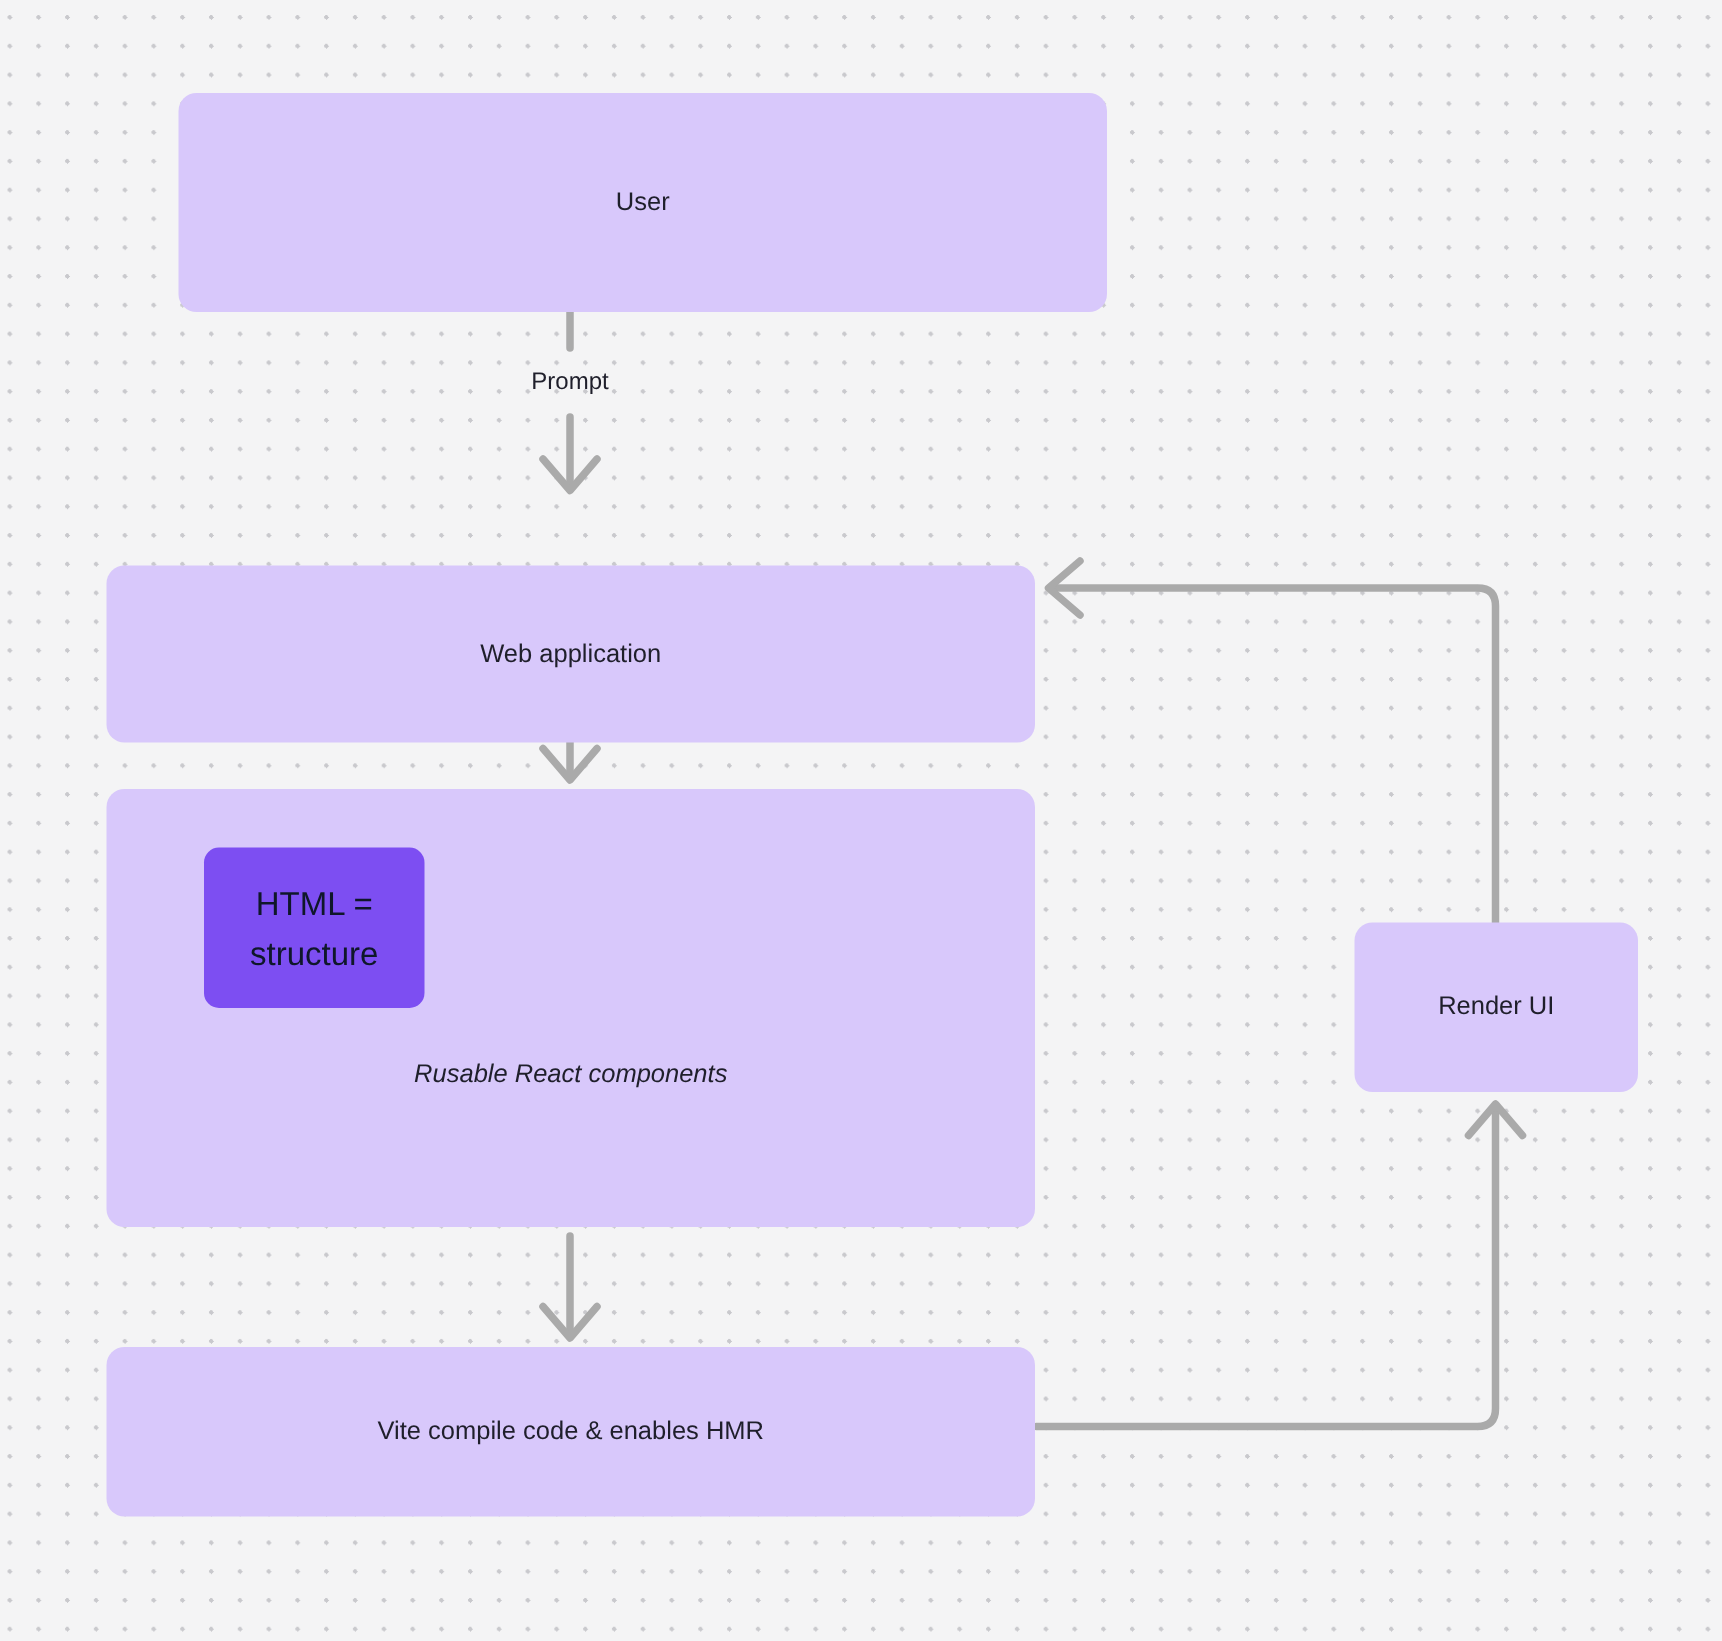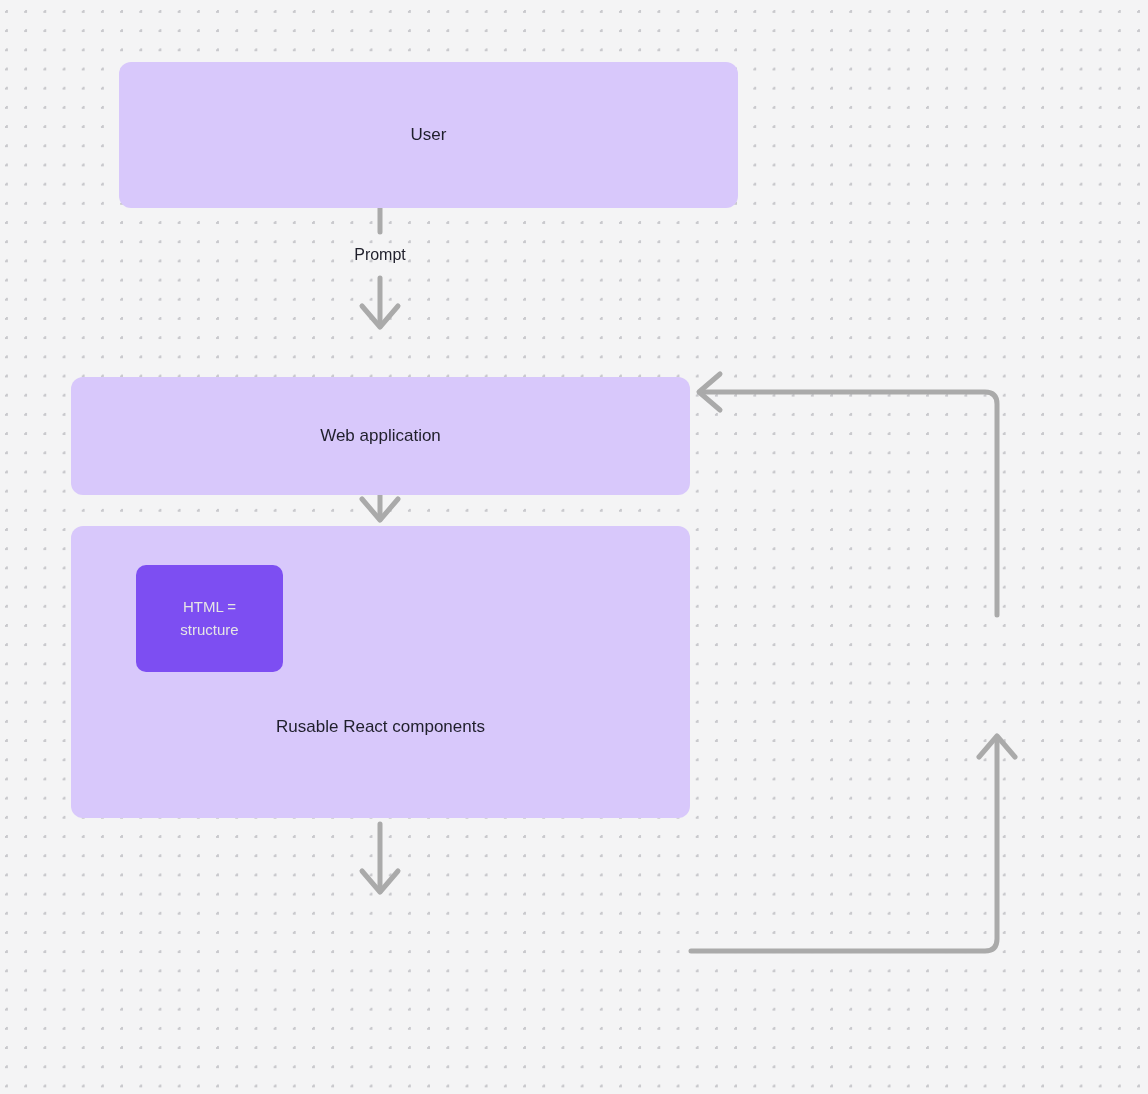--- a/index.html
+++ b/index.html
@@ -34,22 +34,22 @@
     border-radius: 12px;
   }
   .node-light {
     background-color: #d8c8fb;
     color: #1f1f2b;
     font-size: 17px;
     line-height: 1.35;
   }
   .node-dark {
     background-color: #7d4ef2;
-    color: #e5e5e5;
-    font-size: 15px;
+    color: #0f172a;
+    font-size: 22px;
     line-height: 1.5;
     border-radius: 10px;
   }
   .node-label {
     display: block;
     white-space: pre-line;
     padding: 0 6px;
   }
 
   
@@ -67,25 +67,26 @@
   }
   #components-inner-row .node-dark {
     position: relative;
     width: 147px;
     height: 107px;
     flex: 0 0 auto;
   }
   #components-caption {
     position: absolute;
     left: 0;
-    top: 190px;
+    top: 179px;
     width: 100%;
     text-align: center;
     font-size: 17px;
     color: #1f1f2b;
+    font-style: italic;
   }
 
   
   #edges {
     position: absolute;
     left: 0;
     top: 0;
     width: 1148px;
     height: 1094px;
     pointer-events: none;
@@ -151,15 +152,21 @@
   <div class="node node-light" id="components-group" style="left:71px; top:526px; width:619px; height:292px;">
     <div id="components-inner-row">
       <div class="node node-dark">
         <span class="node-label">HTML =
 structure</span>
       </div>
     </div>
     <div id="components-caption">Rusable React components</div>
   </div>
 
+  <div class="node node-light" style="left:71px; top:898px; width:619px; height:113px;">
+    <span class="node-label">Vite compile code &amp; enables HMR</span>
+  </div>
 
+  <div class="node node-light" style="left:903px; top:615px; width:189px; height:113px;">
+    <span class="node-label">Render UI</span>
+  </div>
 
 </div>
 
 </body></html>

